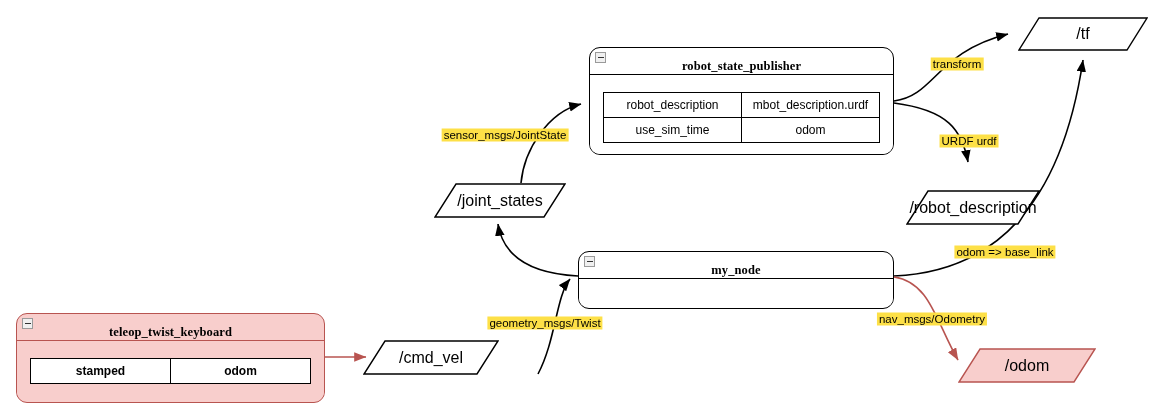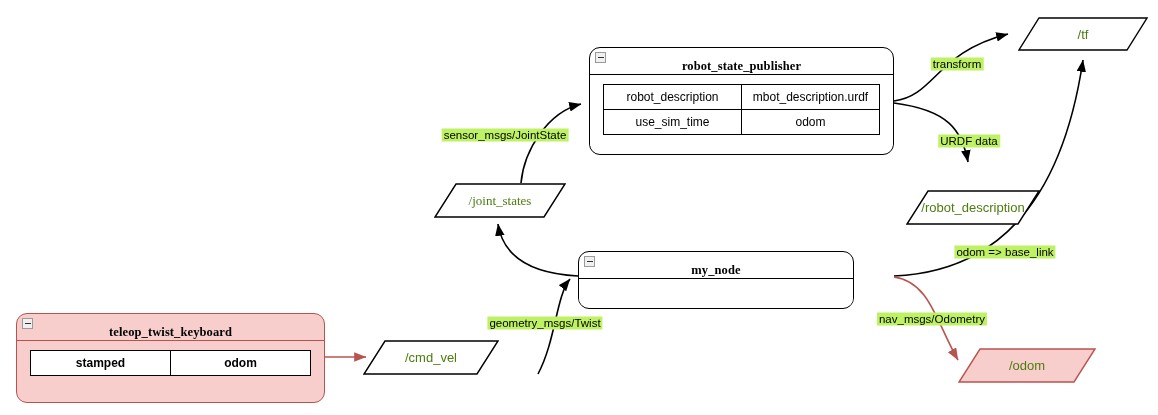--- a/index.html
+++ b/index.html
@@ -34,21 +34,21 @@
     fill: none;
     stroke: #b85450;
     stroke-width: 1.6px;
   }
   .edge-label {
     position: absolute;
     font-size: 11.5px;
     color: #000000;
     white-space: nowrap;
     transform: translate(-50%, -50%);
-    background: #bef264;
+    background: #fde047;
     padding: 0 2px;
     line-height: 13px;
   }
 
   
   .node {
     position: absolute;
     box-sizing: border-box;
     border: 1.4px solid #000000;
     border-radius: 11px;
@@ -100,20 +100,21 @@
     padding: 9px 13px 11px 13px;
   }
   .node.pink .node-body {
     background: #f8cecc;
     font-weight: bold;
   }
   .param-table {
     border-collapse: collapse;
     width: 100%;
     background: #ef4444;
+    margin-top: 8px;
   }
   .param-table td {
     border: 1.2px solid #000000;
     text-align: center;
     font-size: 12px;
     color: #000000;
     padding: 2px 4px;
     height: 20px;
     background: #ffffff;
     width: 50%;
@@ -130,22 +131,22 @@
     align-items: center;
     justify-content: center;
   }
   .topic svg {
     position: absolute;
     left: 0;
     top: 0;
   }
   .topic .topic-label {
     position: relative;
-    font-size: 13px;
-    color: #4d7c0f;
+    font-size: 16px;
+    color: #000000;
     z-index: 2;
     white-space: nowrap;
   }
 </style>
 </head>
 <body>
 
 <div id="canvas">
 
   <svg class="layer" viewBox="0 0 1158 415">
@@ -172,21 +173,21 @@
 
     <path class="edge-path-red" d="M 894,277 C 930,282 936,322 958,360" marker-end="url(#arrow-red)"></path>
 
     <path class="edge-path-red" d="M 325,357 L 366,357" marker-end="url(#arrow-red)"></path>
   </svg>
 
   <div class="edge-label" style="left:505px; top:135px;">sensor_msgs/JointState</div>
 
   <div class="edge-label" style="left:957px; top:64px;">transform</div>
 
-  <div class="edge-label" style="left:969px; top:141px;">URDF data</div>
+  <div class="edge-label" style="left:969px; top:141px;">URDF urdf</div>
 
   <div class="edge-label" style="left:545px; top:323px;">geometry_msgs/Twist</div>
 
   <div class="edge-label" style="left:1005px; top:252px;">odom =&gt; base_link</div>
 
   <div class="edge-label" style="left:932px; top:319px;text-align:center;">nav_msgs/Odometry</div>
 
   <div class="node" style="left:589px; top:47px; width:305px; height:108px;">
     <div class="node-header">
       <span class="collapse-icon">
@@ -203,21 +204,21 @@
         </tr>
         <tr>
           <td>use_sim_time</td>
           <td>odom</td>
         </tr>
       </tbody>
         </table>
     </div>
   </div>
 
-  <div class="node" style="left:578px; top:251px; width:276px; height:58px;">
+  <div class="node" style="left:578px; top:251px; width:316px; height:58px;">
     <div class="node-header">
       <span class="collapse-icon">
         <span class="bar"></span>
       </span>
       <span class="node-title">my_node</span>
     </div>
     <div class="node-body empty"></div>
   </div>
 
   <div class="node pink" style="left:16px; top:313px; width:309px; height:90px;">
@@ -246,21 +247,21 @@
     <span class="topic-label">/tf</span>
   </div>
 
   <div class="topic" style="left:906px; top:170px; width:134px; height:35px;margin-top:20px;">
     <svg width="134" height="35" viewBox="0 0 134 35">
       <polygon points="22,1 133,1 112,34 1,34" fill="#ffffff" stroke="#000000" stroke-width="1.4"></polygon>
     </svg>
     <span class="topic-label">/robot_description</span>
   </div>
 
-  <div class="topic" style="left:434px; top:183px; width:132px; height:35px;font-family:Liberation Serif, serif;">
+  <div class="topic" style="left:434px; top:183px; width:132px; height:35px;">
     <svg width="132" height="35" viewBox="0 0 132 35">
       <polygon points="22,1 131,1 110,34 1,34" fill="#ffffff" stroke="#000000" stroke-width="1.4"></polygon>
     </svg>
     <span class="topic-label">/joint_states</span>
   </div>
 
   <div class="topic" style="left:363px; top:340px; width:136px; height:35px;">
     <svg width="136" height="35" viewBox="0 0 136 35">
       <polygon points="22,1 135,1 114,34 1,34" fill="#ffffff" stroke="#000000" stroke-width="1.4"></polygon>
     </svg>

